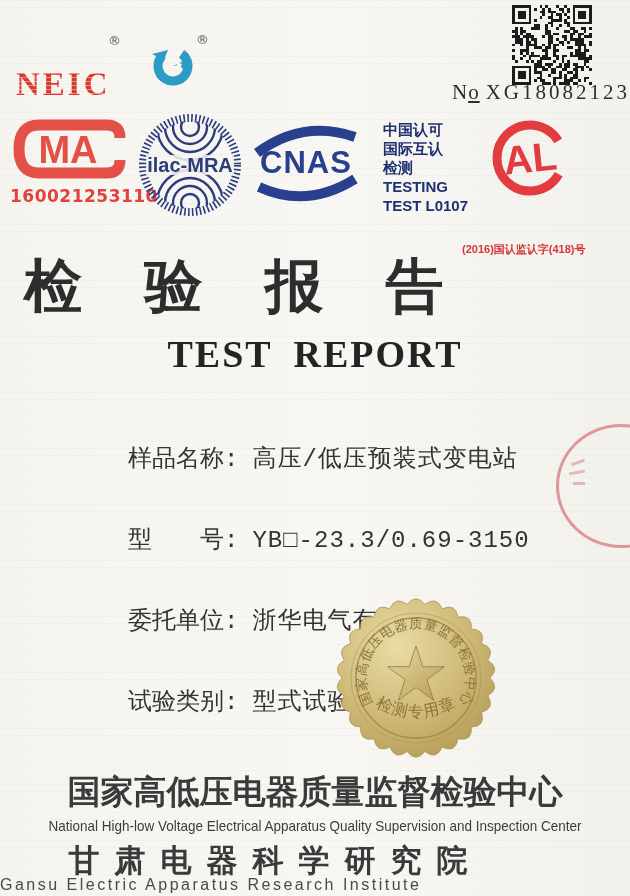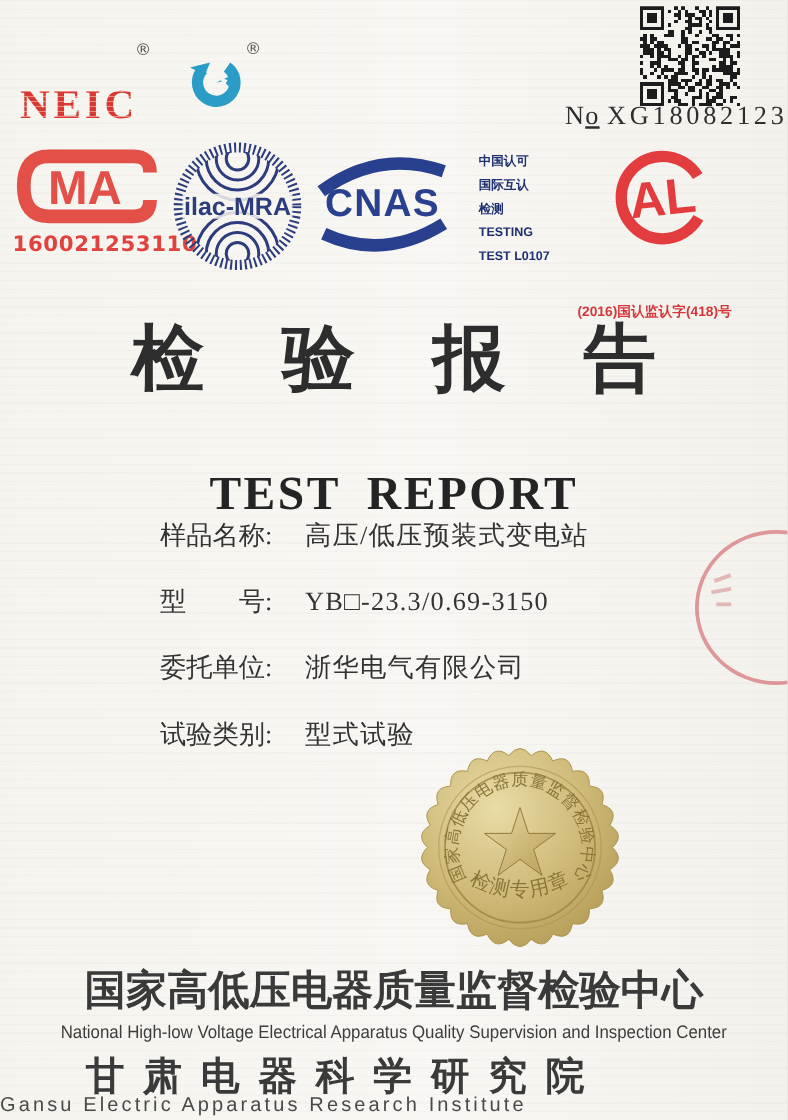--- a/index.html
+++ b/index.html
@@ -38,44 +38,44 @@
   
   .cma{left:10px;top:116px;}
   .cma-num{
     left:10px;top:186px;width:116px;text-align:center;
     font-family:"DejaVu Sans",sans-serif;font-weight:bold;font-size:17px;color:#e0423e;letter-spacing:0.5px;
   }
   .ilac{left:138px;top:113px;}
   .cnas{left:251px;top:121px;}
   .accr{
     left:383px;top:120px;width:120px;
-    font-size:10px;line-height:19px;font-weight:bold;color:#1e3070;
+    font-size:15px;line-height:19px;font-weight:bold;color:#1e3070;
   }
   .cal{left:485px;top:116px;}
   .cal-cap{
     left:462px;top:201px;width:156px;text-align:left;
     font-size:11px;font-weight:bold;color:#d5373b;white-space:nowrap;margin-top:41px;
   }
 
   
   .title-zh{
-    left:0;top:248px;width:630px;text-align:center;
+    left:0;top:248px;width:630px;
     font-family:"Liberation Serif",serif;font-weight:bold;
     font-size:58px;letter-spacing:24px;text-indent:24px;color:#2d2d2d;white-space:nowrap;
   }
   .title-en{
     left:0;top:332px;width:630px;text-align:center;
     font-family:"Liberation Serif",serif;font-weight:bold;
-    font-size:38px;letter-spacing:2px;word-spacing:10px;color:#242424;margin-top:41px;
+    font-size:38px;letter-spacing:2px;word-spacing:10px;color:#242424;
   }
 
   
   .fields{left:128px;top:414px;width:420px;}
-  .frow{height:53px;font-size:21px;color:#333;white-space:nowrap;
-        font-family:Liberation Serif, serif;}
+  .frow{height:53px;font-size:24px;color:#333;white-space:nowrap;
+        font-family:Liberation Mono, monospace;margin-top:28px;}
   .frow .lab{display:inline-block;min-width:102px;}
   .frow .val{margin-left:14px;letter-spacing:1px;}
 
   
   .seal{left:330px;top:592px;}
 
   
   .rstamp{
     top:424px;right:-56px;width:124px;height:118px;border-radius:50%;
     border:3px solid rgba(202,60,72,0.5);

